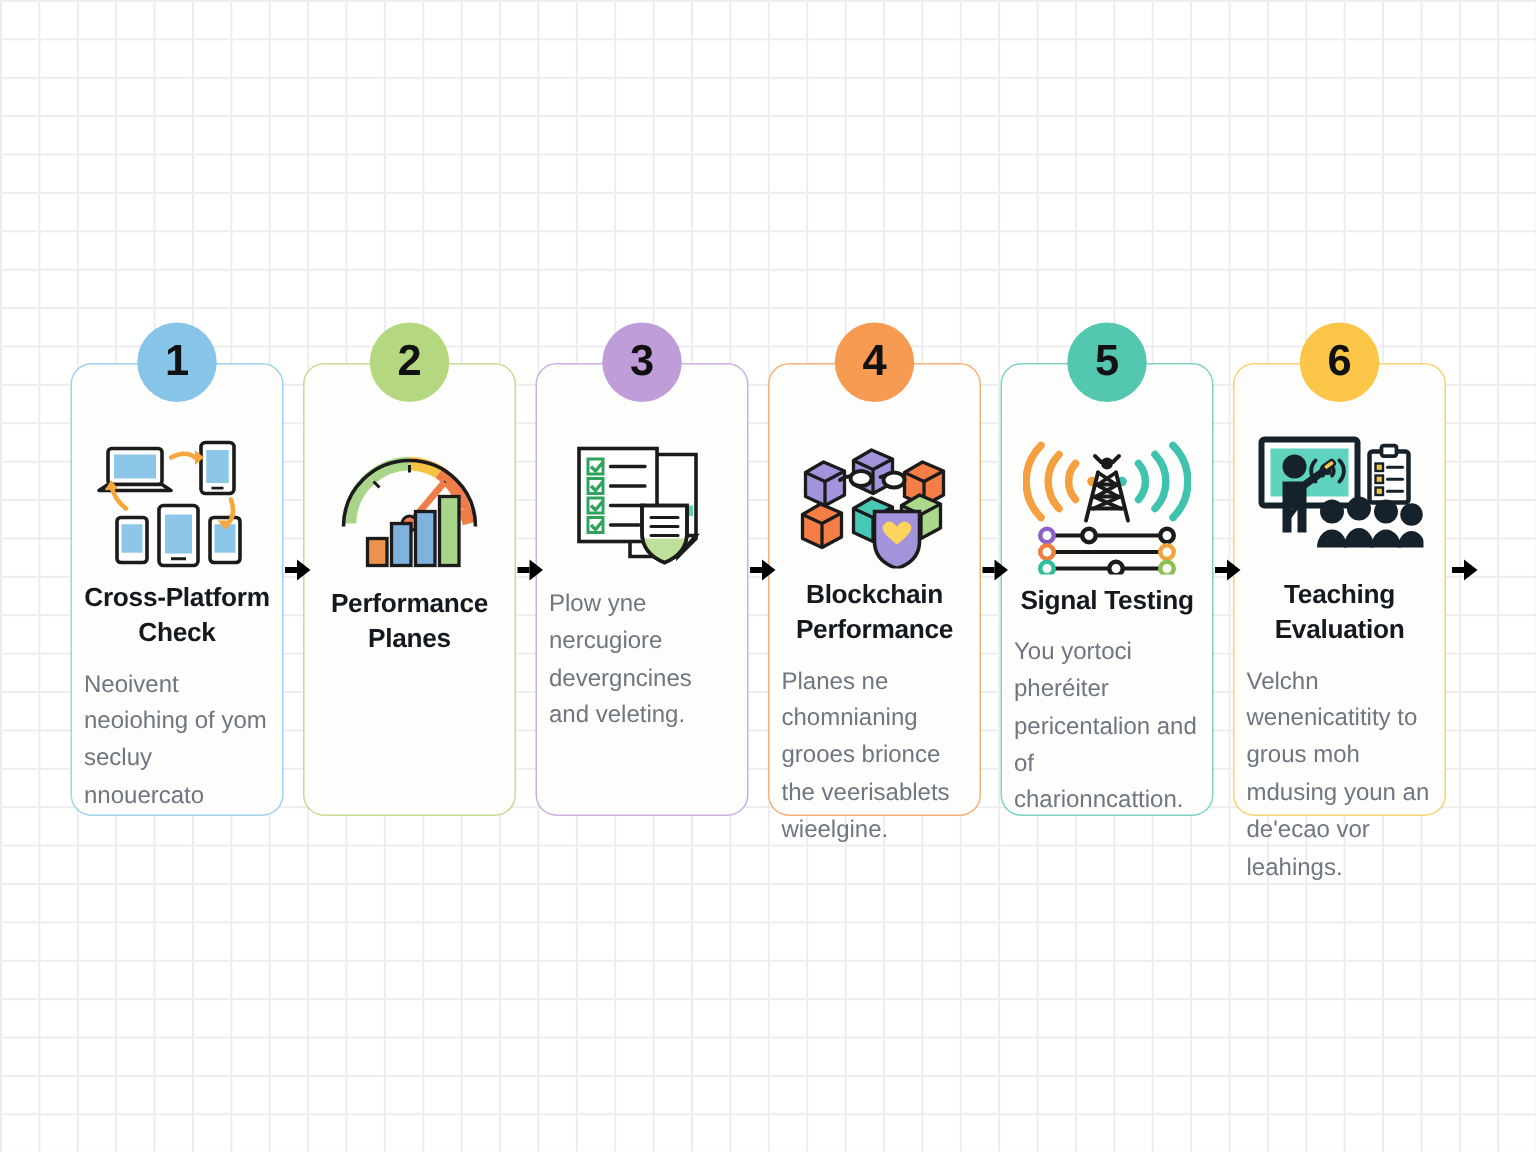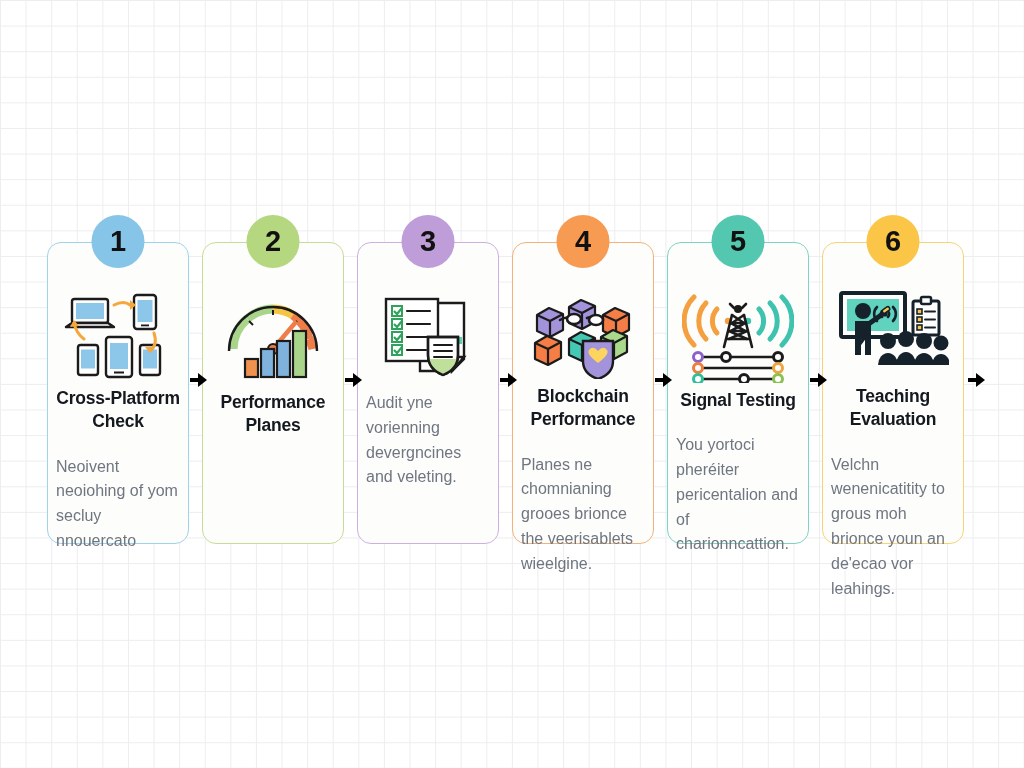--- a/index.html
+++ b/index.html
@@ -78,21 +78,21 @@
   }
   .icon-wrap svg { display: block; }
 
   .step-title {
     font-size: 17.5px;
     font-weight: bold;
     color: #14181f;
     text-align: center;
     line-height: 1.33;
     letter-spacing: -0.2px;
-    margin-bottom: 21px;
+    margin-bottom: 11px;
     max-width: 128px;
   }
 
   .step-desc {
     font-size: 16px;
     color: #6f7681;
     line-height: 1.55;
     max-width: 126px;
   }
 
@@ -222,21 +222,21 @@
           <path d="M52 44 H82 V62 Q82 76 67 82 Q52 76 52 62 Z" fill="#ffffff" stroke="#1b1b1b" stroke-width="2.4"></path>
           <path d="M52 66 Q52 76 67 82 Q82 76 82 66 Z" fill="#bfe09a" stroke="none"></path>
           <path d="M52 44 H82 V62 Q82 76 67 82 Q52 76 52 62 Z" fill="none" stroke="#1b1b1b" stroke-width="2.4"></path>
           <g stroke="#1b1b1b" stroke-width="2" stroke-linecap="round">
             <path d="M58 52 H76"></path>
               <path d="M58 58 H76"></path>
               <path d="M58 64 H76"></path>
           </g>
         </svg>
       </div>
-      <div class="step-desc">Audit yne vorienning devergncines and veleting.</div>
+      <div class="step-desc">Plow yne nercugiore devergncines and veleting.</div>
     </div>
 
     <div class="step" style="border-color:#f3b279">
       <div class="badge" style="background:#f79a52">
         <span>4</span>
       </div>
       <div class="icon-wrap">
         <svg width="108" height="90" viewBox="0 0 108 90">
           <g stroke="#1b1b1b" stroke-width="2.2" stroke-linejoin="round">
 
@@ -383,21 +383,21 @@
             <circle cx="69" cy="50" r="8"></circle>
               <path d="M59 76 a10 13 0 0 1 20 0 z"></path>
             <circle cx="87" cy="52" r="8"></circle>
               <path d="M77 76 a10 12 0 0 1 20 0 z"></path>
             <circle cx="104" cy="54" r="7.5"></circle>
               <path d="M95 76 a9 11 0 0 1 18 0 z"></path>
           </g>
         </svg>
       </div>
       <div class="step-title">Teaching Evaluation</div>
-      <div class="step-desc">Velchn wenenicatitity to grous moh brionce youn an de'ecao vor leahings.</div>
+      <div class="step-desc">Velchn wenenicatitity to grous moh mdusing youn an de'ecao vor leahings.</div>
     </div>
 
   </div>
 
   <div class="arrow" style="left:190px">
     <div class="shaft"></div>
     <div class="head"></div>
   </div>
   <div class="arrow" style="left:345px">
     <div class="shaft"></div>

